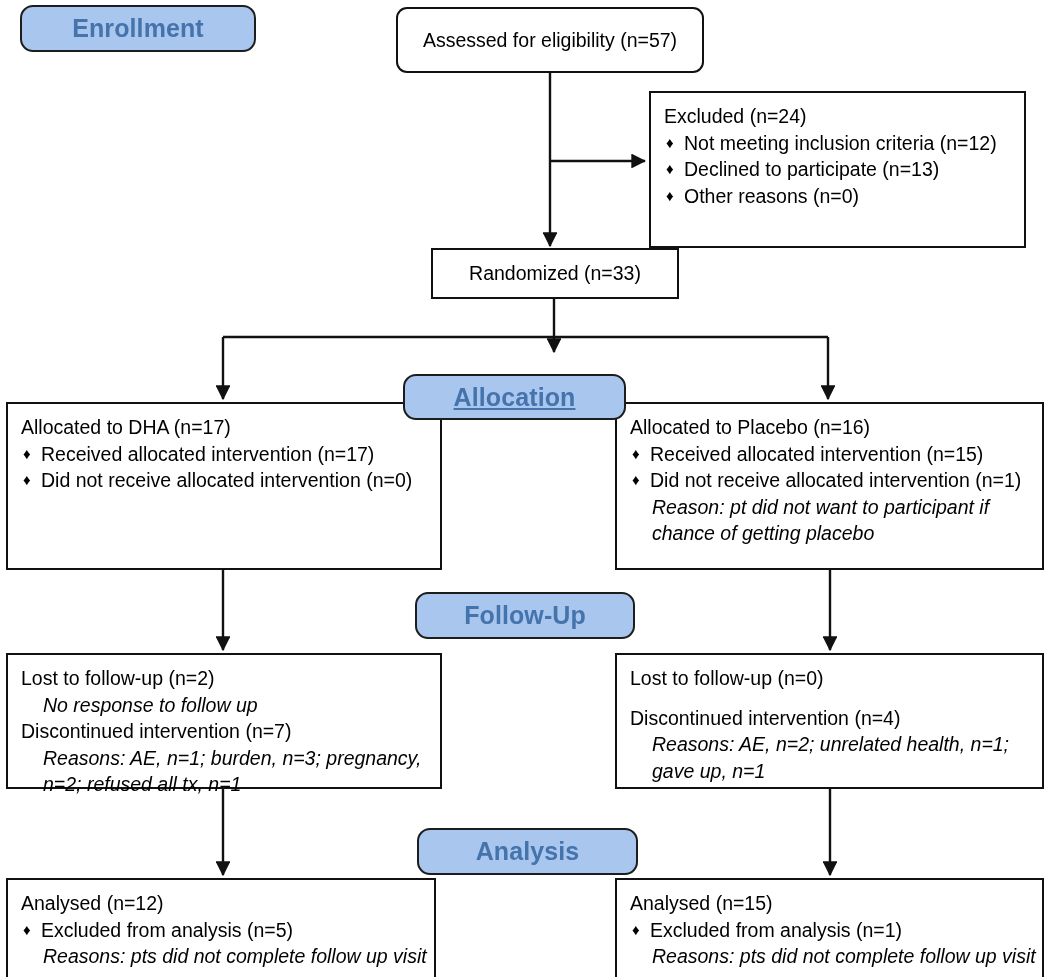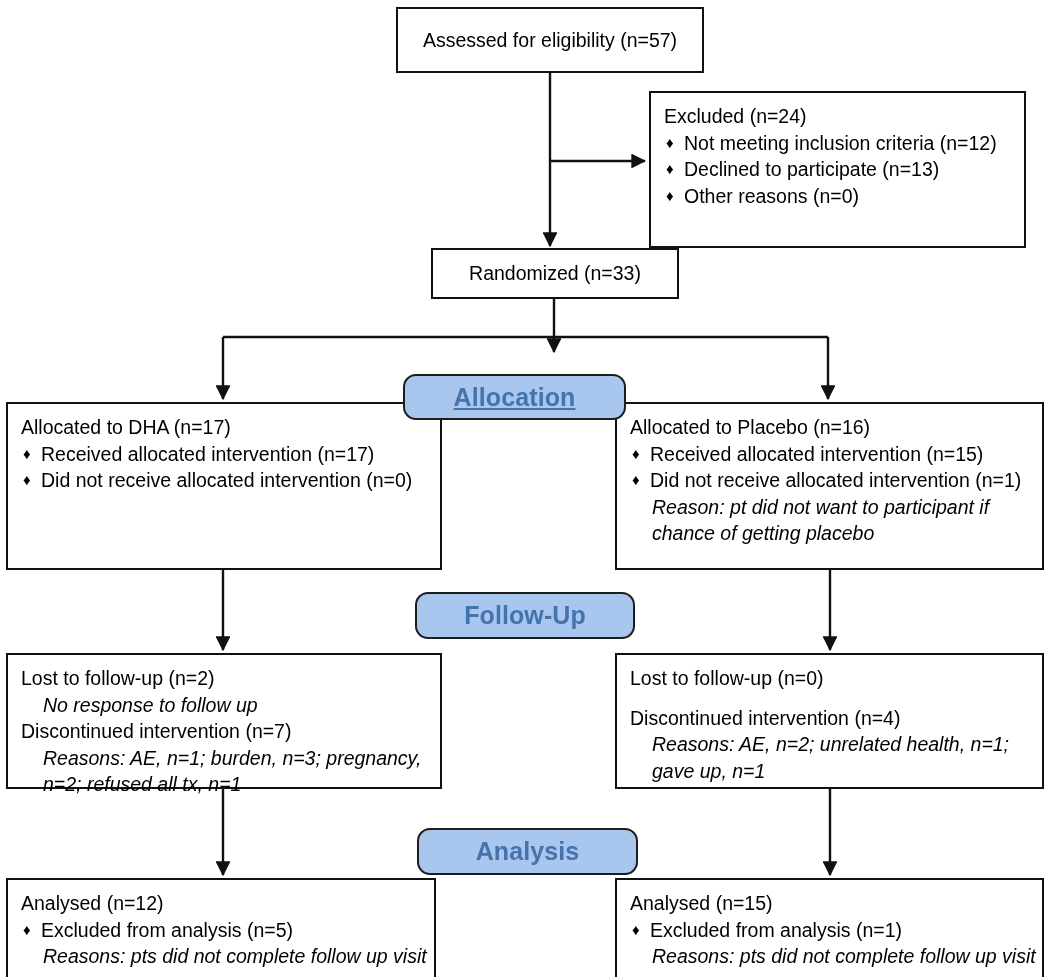--- a/index.html
+++ b/index.html
@@ -85,21 +85,21 @@
     z-index: 6;
     letter-spacing: 0.1px;
   }
 
   
   #stage-enrollment { left: 20px;  top: 5px;   width: 236px; height: 47px; }
   #stage-allocation { left: 403px; top: 374px; width: 223px; height: 46px; text-decoration: underline; }
   #stage-followup   { left: 415px; top: 592px; width: 220px; height: 47px; }
   #stage-analysis   { left: 417px; top: 828px; width: 221px; height: 47px; }
 
-  #box-assessed  { left: 396px; top: 7px;   width: 308px; height: 66px; }
+  #box-assessed  { left: 396px; top: 7px;   width: 308px; height: 66px; border-radius: 11px; }
   #box-excluded  { left: 649px; top: 91px;  width: 377px; height: 157px; }
   #box-random    { left: 431px; top: 248px; width: 248px; height: 51px; }
   #box-alloc-dha { left: 6px;   top: 402px; width: 436px; height: 168px; }
   #box-alloc-pbo { left: 615px; top: 402px; width: 429px; height: 168px; }
   #box-fu-dha    { left: 6px;   top: 653px; width: 436px; height: 136px; }
   #box-fu-pbo    { left: 615px; top: 653px; width: 429px; height: 136px; }
   #box-an-dha    { left: 6px;   top: 878px; width: 430px; height: 105px; }
   #box-an-pbo    { left: 615px; top: 878px; width: 429px; height: 105px; }
 </style>
 </head>
@@ -130,20 +130,23 @@
       <line x1="223" y1="570" x2="223" y2="650" marker-end="url(#arrow)"></line>
 
       <line x1="830" y1="570" x2="830" y2="650" marker-end="url(#arrow)"></line>
 
       <line x1="223" y1="789" x2="223" y2="875" marker-end="url(#arrow)"></line>
 
       <line x1="830" y1="789" x2="830" y2="875" marker-end="url(#arrow)"></line>
     </g>
   </svg>
 
+  <div class="stage" id="stage-enrollment">
+    <span>Enrollment</span>
+  </div>
 
   <div class="stage" id="stage-allocation">
     <span>Allocation</span>
   </div>
 
   <div class="stage" id="stage-followup">
     <span>Follow-Up</span>
   </div>
 
   <div class="stage" id="stage-analysis">

